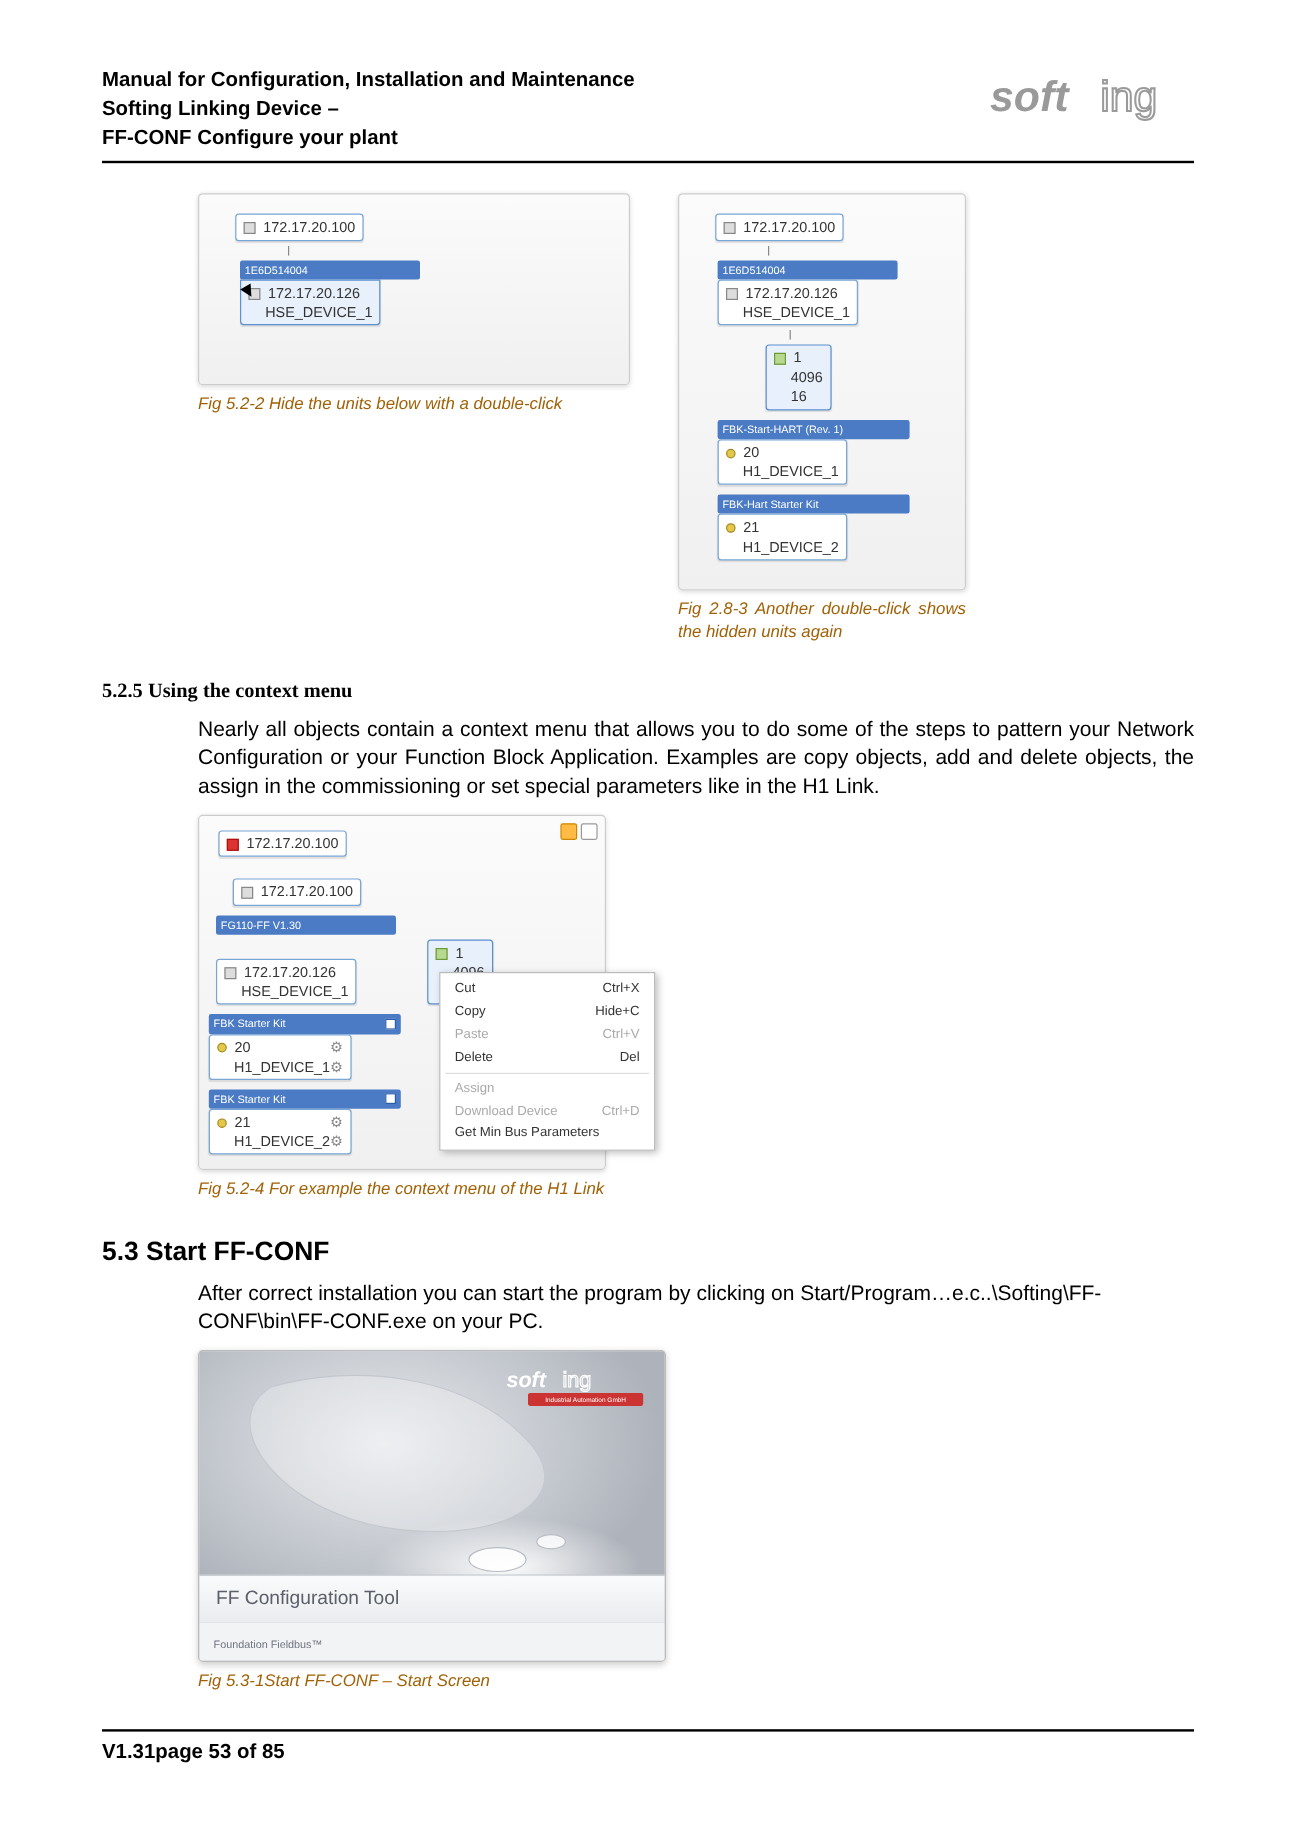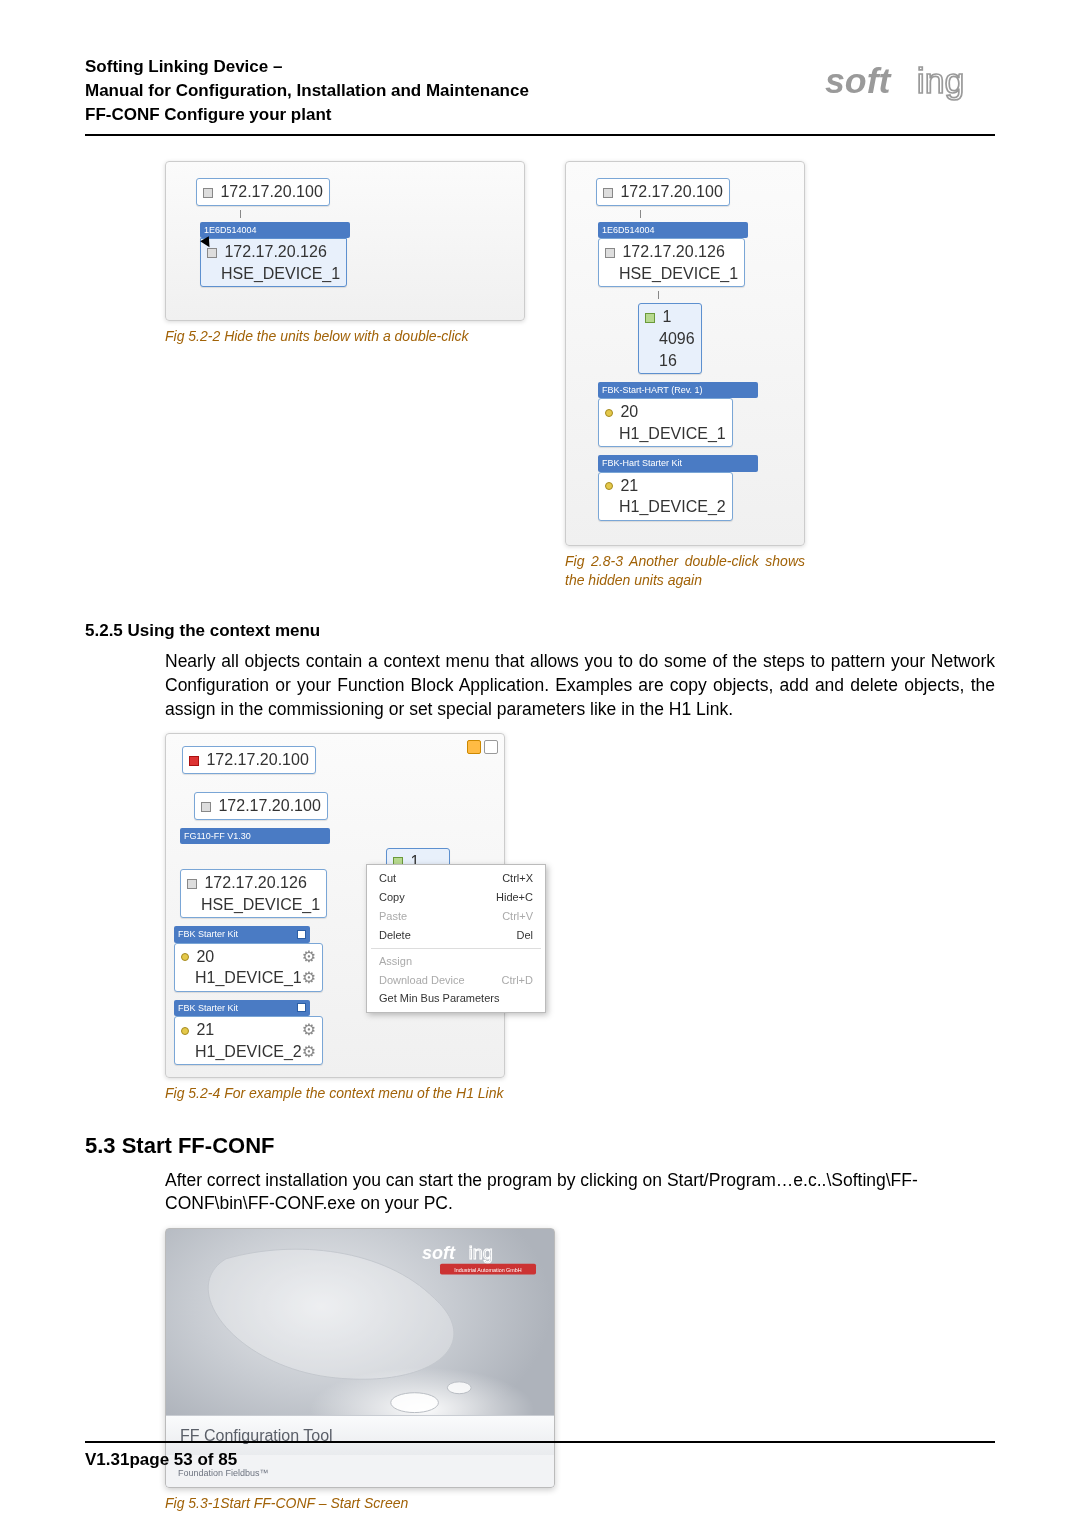--- a/index.html
+++ b/index.html
@@ -24,32 +24,32 @@
   .panel {
     border: 1px solid #ccc; border-radius: 4px; background: linear-gradient(#fbfbfb,#f0f0f0);
     box-shadow: 0 1px 4px rgba(0,0,0,.15); padding: 12px 10px 20px 10px; font-size: 11px;
     position: relative; min-height: 160px;
   }
   .panel2 { min-height: 240px; }
   .panel3 { min-height: 254px; }
   .node {
     border: 1px solid #7aa6d6; border-radius: 3px; background: #fff;
     padding: 2px 6px 2px 6px; margin: 4px 0 4px 0; display: inline-block;
-    font-family: Verdana, sans-serif; font-size: 16px; color: #333;
+    font-family: Verdana, sans-serif; font-size: 12px; color: #333;
     box-shadow: 0 1px 1px rgba(0,0,0,.1);
   }
   .node.selected { border-color:#5d90cf; background:#e8f0fb; }
   .connector { width:1px; height:8px; background:#888; margin-left:44px; }
   .icon-square { display:inline-block; width:10px; height:10px; background:#ddd; border:1px solid #888; vertical-align:middle; margin-right:3px; }
   .icon-dot { display:inline-block; width:8px; height:8px; border-radius:50%; background:#e4c84a; border:1px solid #a58a1f; vertical-align:middle; margin-right:3px; }
   .hdr-blue { background:#4a7bc4; color:#fff; font-size:9px; padding:2px 4px; border-radius:2px; margin:4px 0 0 0; display:block; }
-  .hdr-blue.sm { width:136px; display:flex; justify-content:space-between; align-items:center; }
+  .hdr-blue.sm { width:160px; display:flex; justify-content:space-between; align-items:center; }
   .hdr-blue .edit-icn { width:9px;height:9px;background:#fff;border:1px solid #2b5ea5;display:inline-block;}
   .caption { font-style: italic; font-size: 14px; margin-top: 6px; color:#a16207; }
-  .section-h { font-weight: bold; font-size: 17px; margin-top: 30px; margin-bottom: 8px; }
+  .section-h { font-weight: bold; font-size: 17px; margin-top: 30px; margin-bottom: 8px; font-family: Liberation Serif, serif; }
   .section-h2 { font-weight: bold; font-size: 22px; margin-top: 28px; margin-bottom: 8px; }
   .body-text { margin-left: 80px; text-align: justify; margin-bottom: 12px; font-size:17.5px;}
   .ctx-panel-wrap { margin-left:80px; margin-top:10px; }
   .ctx-panel { width: 340px; border:1px solid #ccc; border-radius:4px; background:linear-gradient(#fbfbfb,#f0f0f0); box-shadow:0 1px 4px rgba(0,0,0,.15); padding:8px 8px 8px 8px; position:relative;}
   .ctx-topicons { position:absolute; top:6px; right:6px; display:flex; gap:3px;}
   .ctx-icn { width:14px;height:14px;border:1px solid #999;border-radius:2px;background:#fff;display:inline-block;}
   .ctx-tree { font-size:10px; font-family:Verdana,sans-serif; }
   .ctx-menu { position:absolute; left:200px; top:130px; width:180px; background:#fff; border:1px solid #bbb; box-shadow:2px 2px 6px rgba(0,0,0,.25); font-size:11px; padding:4px 0;}
   .ctx-item { display:flex; justify-content:space-between; padding:2px 12px; color:#333;}
   .ctx-item.disabled { color:#aaa; }
@@ -67,22 +67,22 @@
   .footer { position:absolute; left:85px; right:85px; bottom:55px; border-top:2px solid #000; padding-top:6px; display:flex; font-size:17px;font-weight:bold;}
   .cursor { width:0;height:0; border-left:5px solid transparent; border-right:5px solid transparent; border-top:10px solid #000; transform:rotate(-30deg); position:absolute;}
 </style>
 </head>
 <body>
 
 <div class="page">
 
   <div class="header-row">
     <div class="header-text">
+      <div>Manual for Configuration, Installation and Maintenance</div>
       <div>Softing Linking Device –</div>
-      <div>Manual for Configuration, Installation and Maintenance</div>
       <div>FF-CONF Configure your plant</div>
     </div>
     <div class="logo">
       <svg viewBox="0 0 200 64">
         <text x="0" y="44" font-family="Arial Black, Arial" font-size="42" font-weight="900" fill="#9a9a9a" font-style="italic">soft</text>
         <text x="108" y="44" font-family="Arial" font-size="42" fill="none" stroke="#9a9a9a" stroke-width="2">ing</text>
       </svg>
     </div>
   </div>
 

